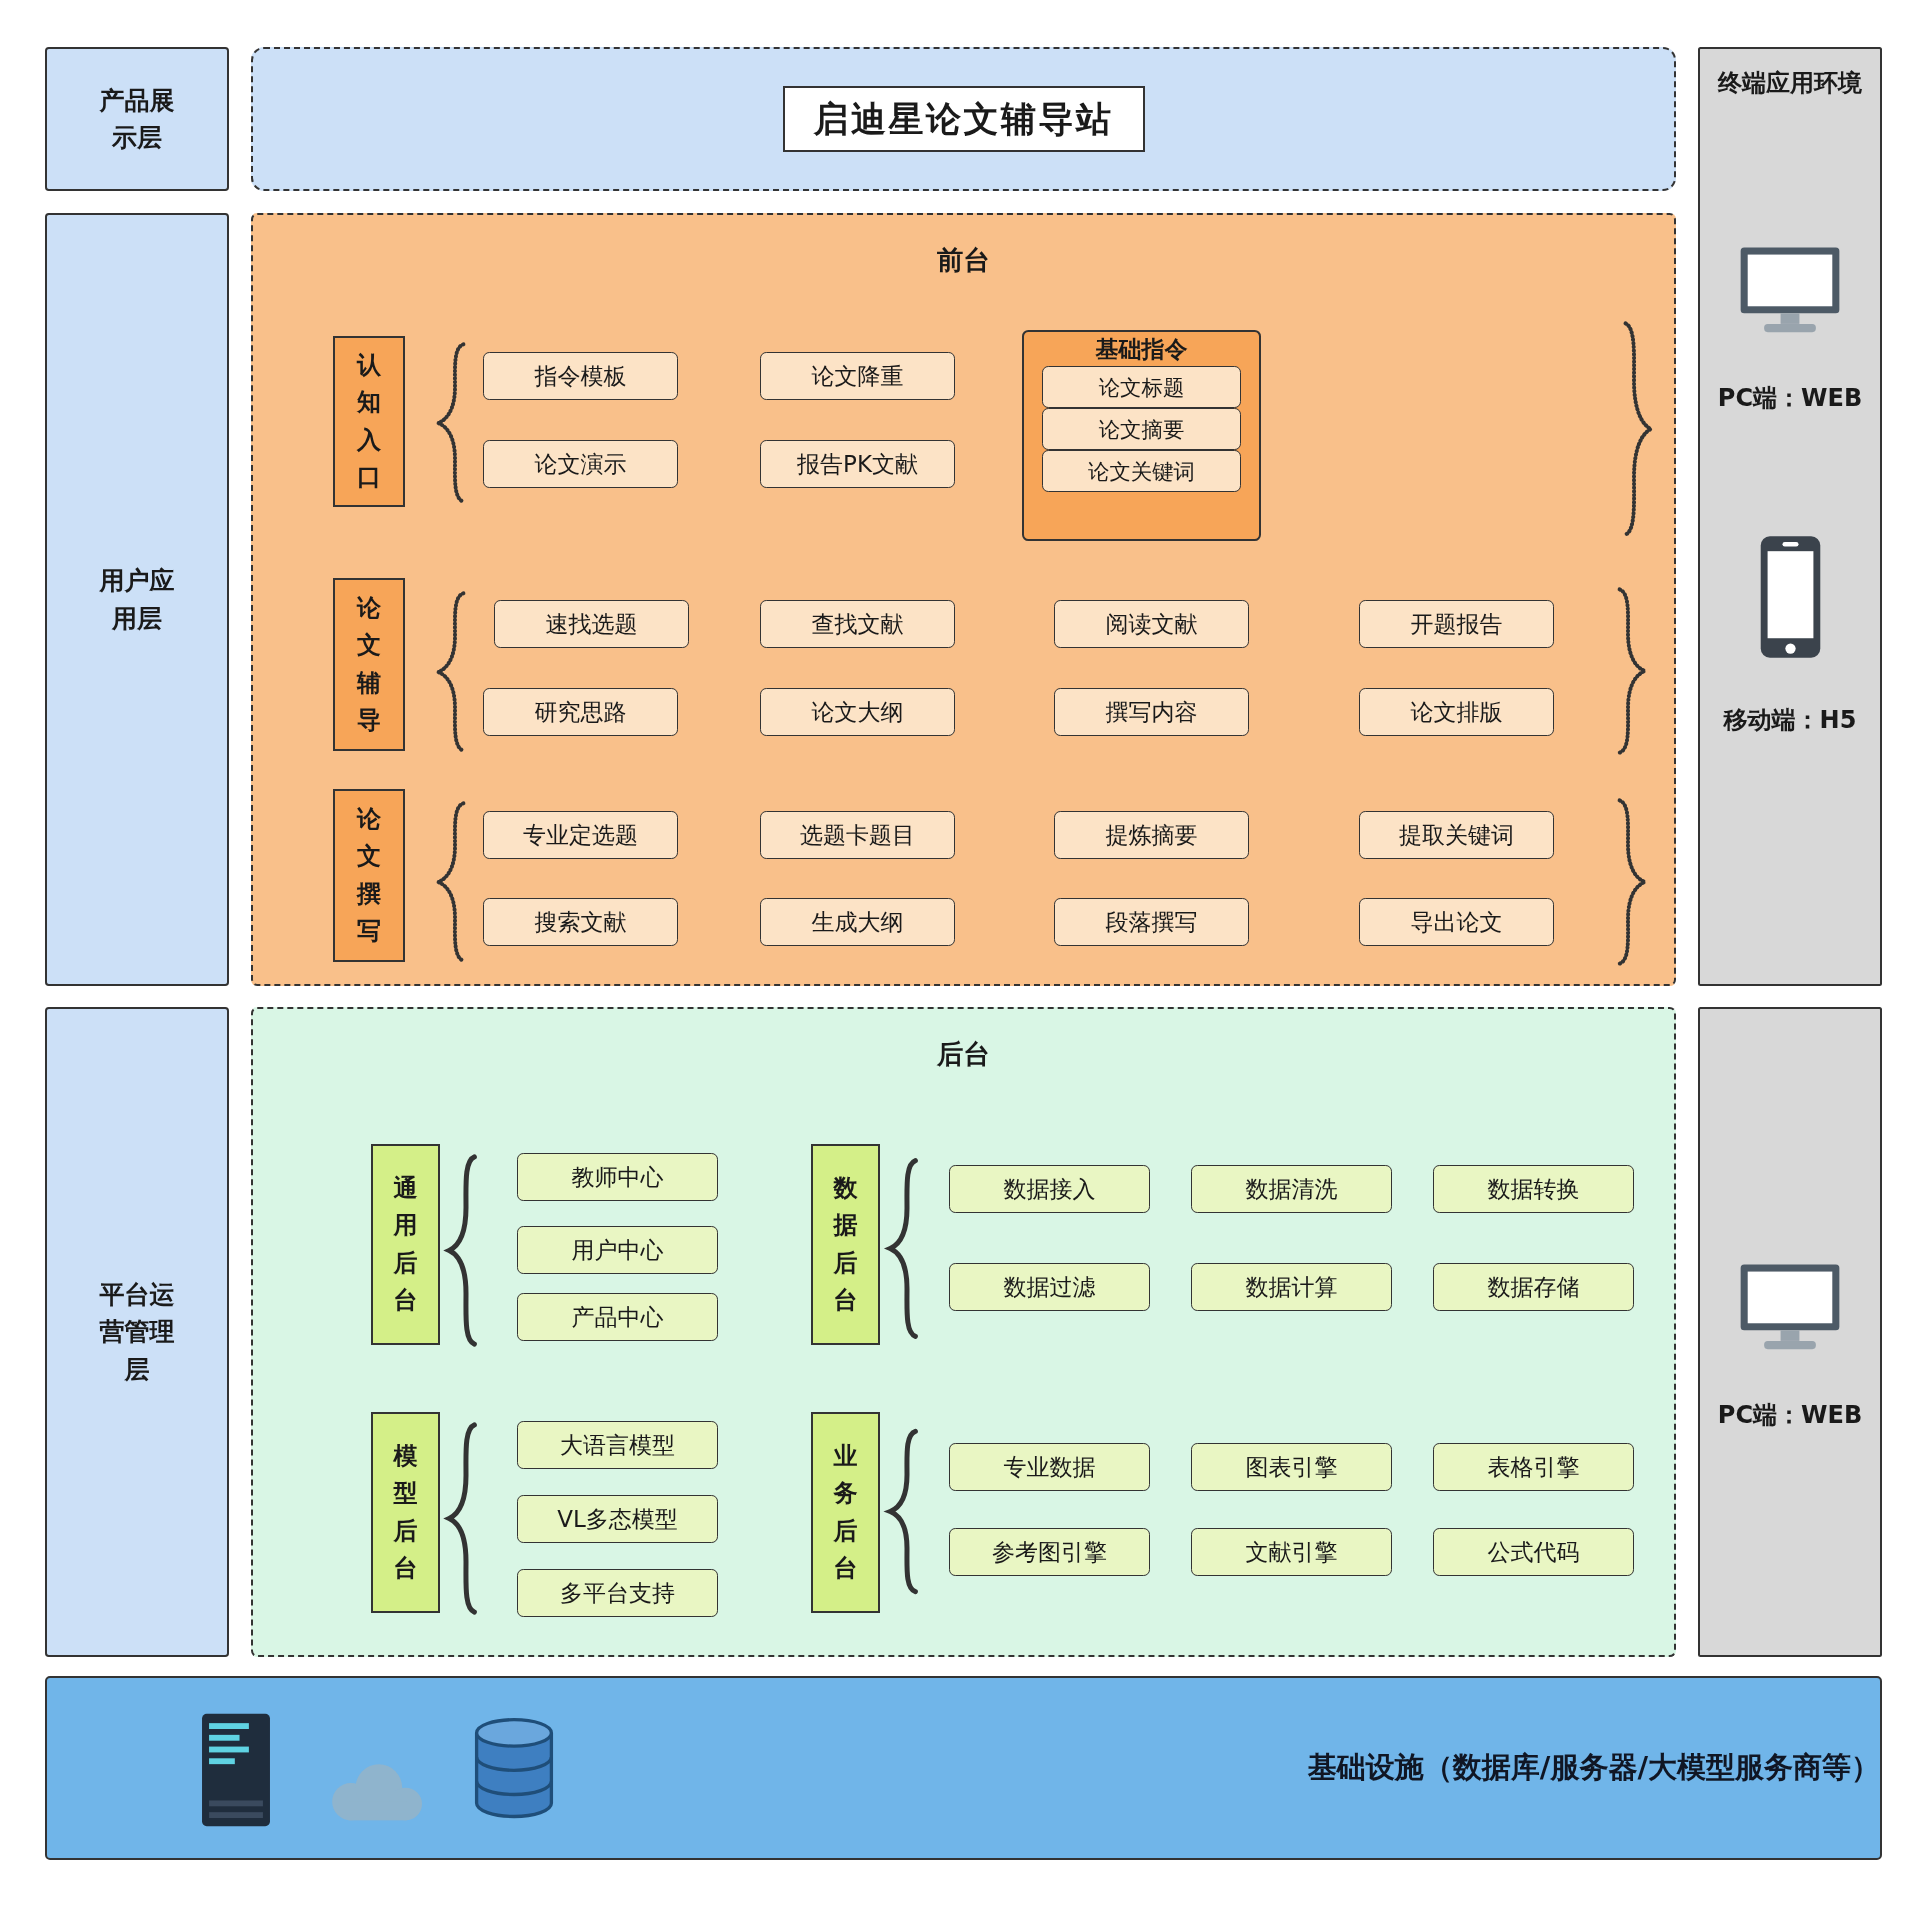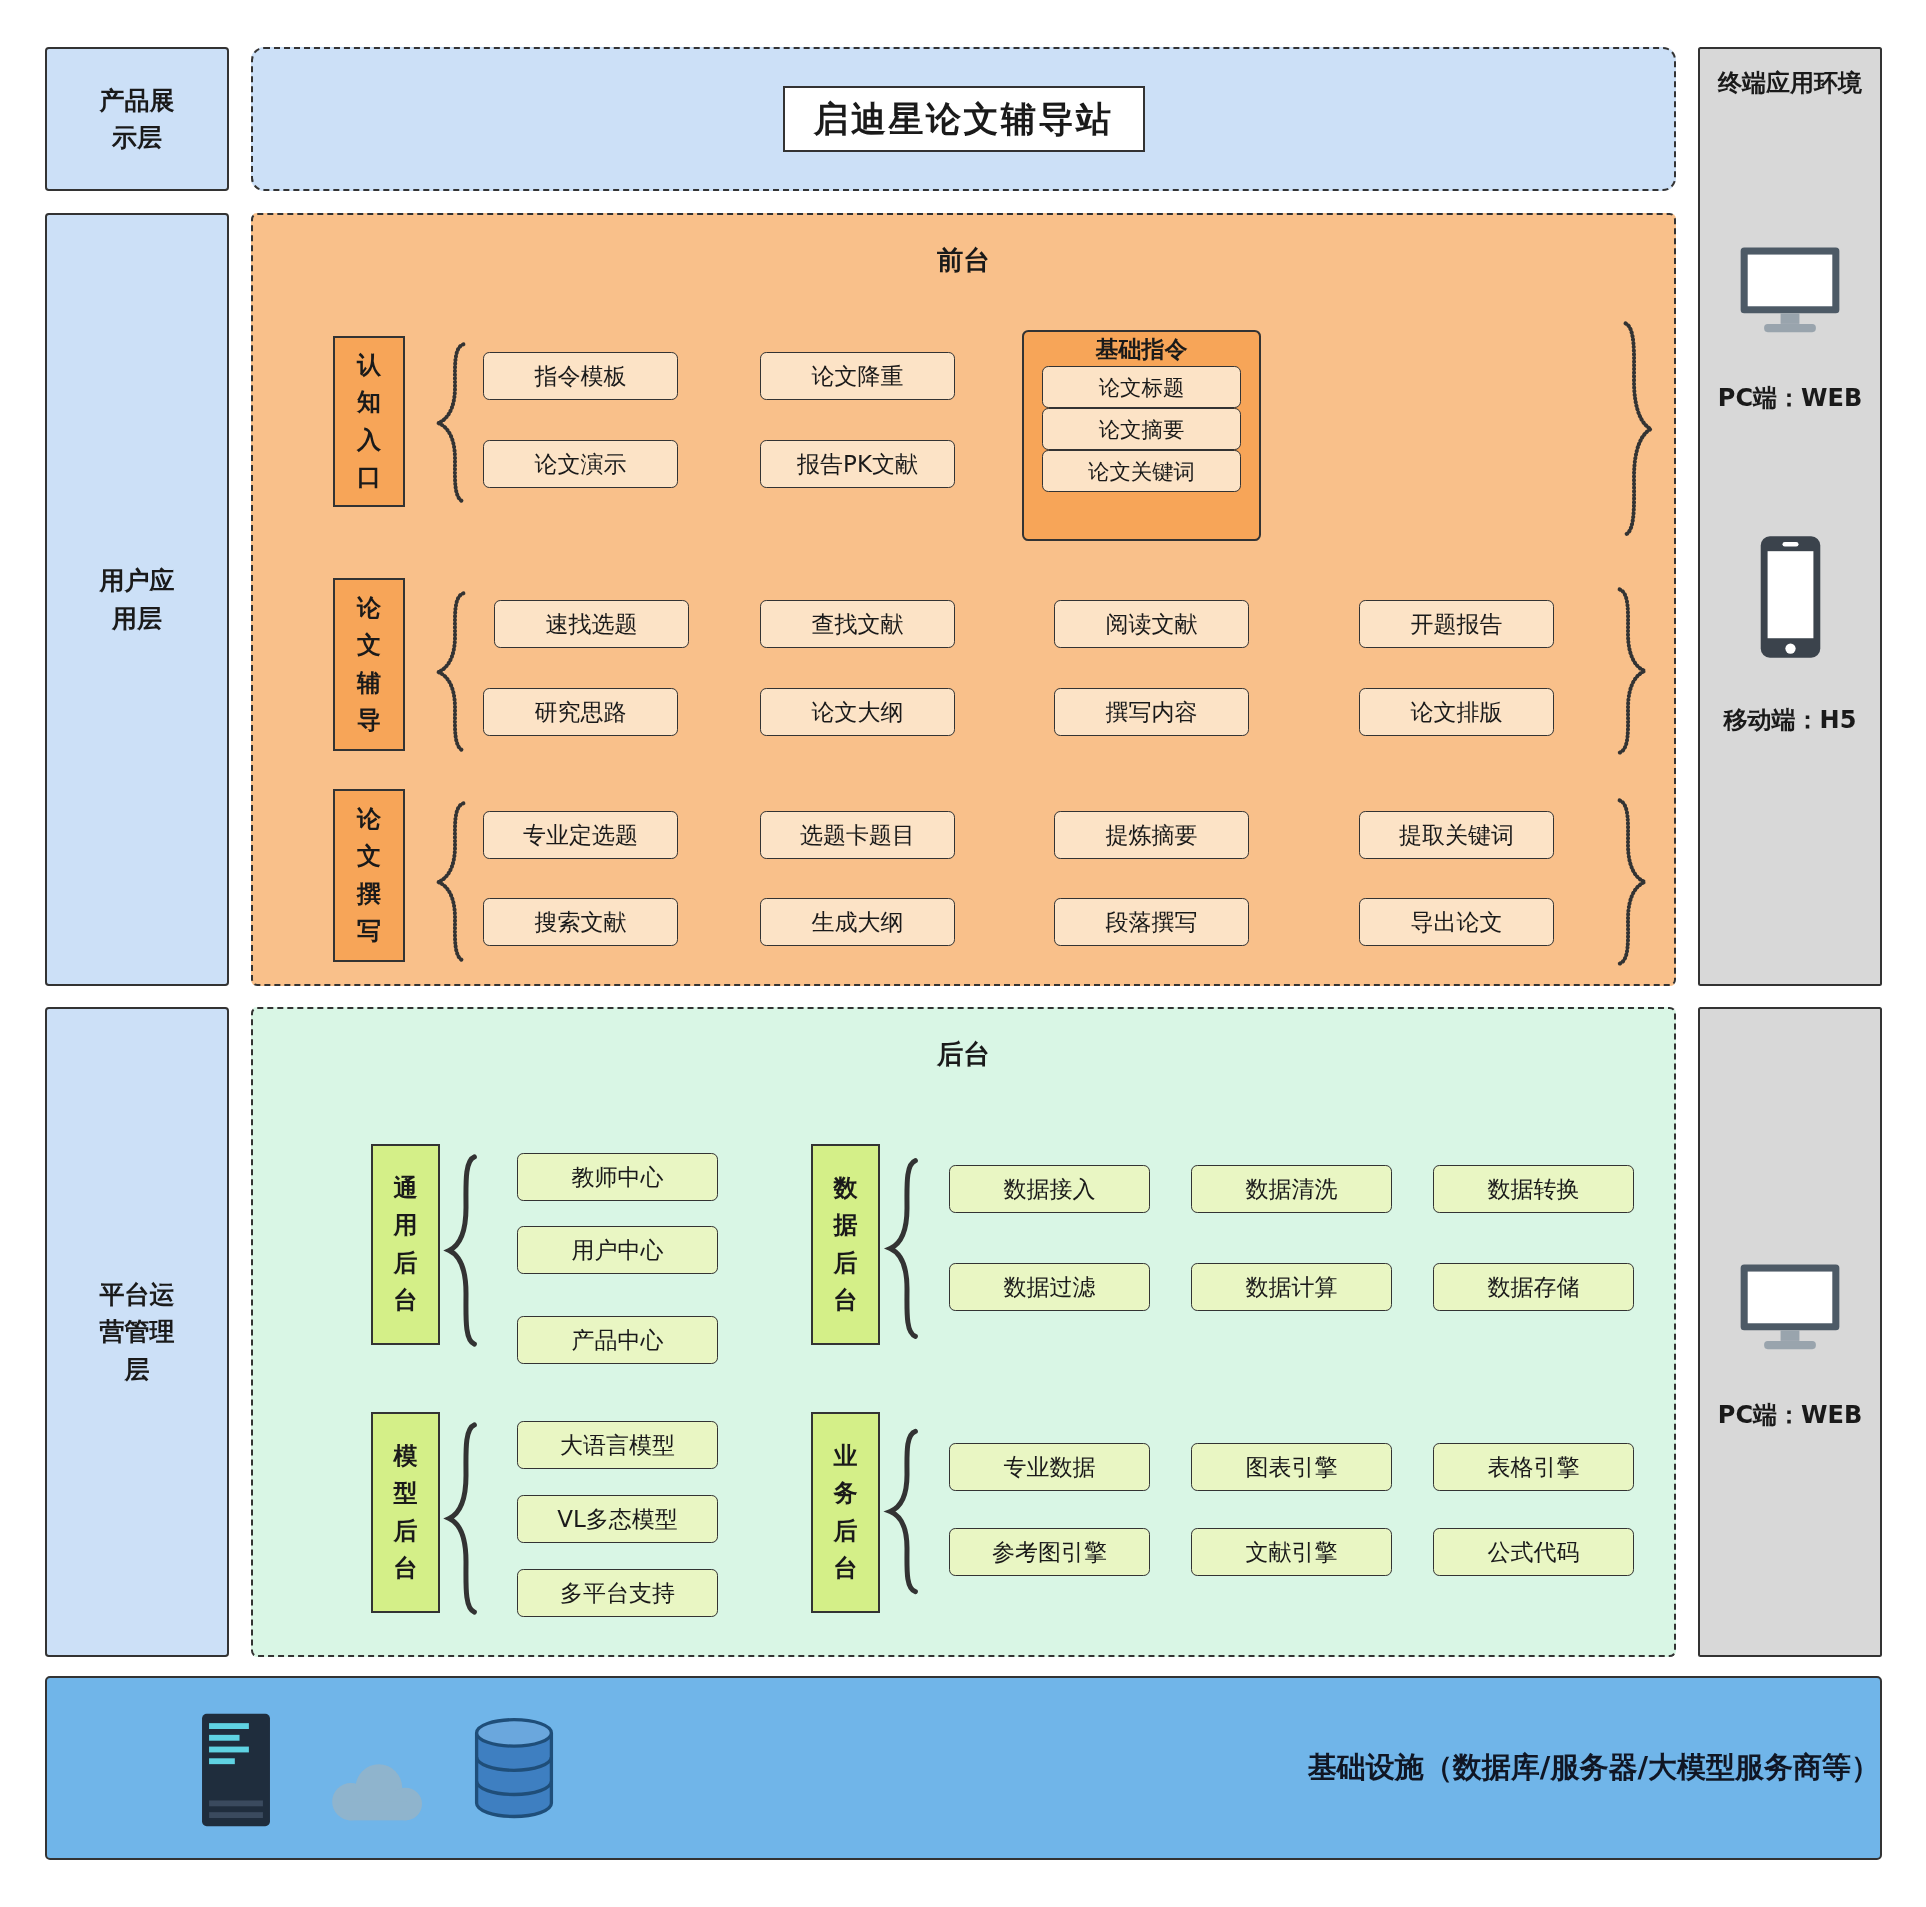--- a/index.html
+++ b/index.html
@@ -91,21 +91,21 @@
 
   
   .p-common{left:118px;top:135px;height:201px;}
   .p-data{left:558px;top:135px;height:201px;}
   .p-model{left:118px;top:403px;height:201px;}
   .p-biz{left:558px;top:403px;height:201px;}
   .p-bb1{left:192px;top:144px;height:195px;}
   .p-bb2{left:633px;top:148px;height:183px;}
   .p-bb3{left:192px;top:412px;height:195px;}
   .p-bb4{left:633px;top:419px;height:167px;}
-  .p-b11{left:264px;top:144px;} .p-b12{left:264px;top:217px;} .p-b13{left:264px;top:307px;}
+  .p-b11{left:264px;top:144px;} .p-b12{left:264px;top:217px;} .p-b13{left:264px;top:284px;}
   .p-b14{left:696px;top:156px;} .p-b15{left:938px;top:156px;} .p-b16{left:1180px;top:156px;}
   .p-b17{left:696px;top:254px;} .p-b18{left:938px;top:254px;} .p-b19{left:1180px;top:254px;}
   .p-b21{left:264px;top:412px;} .p-b22{left:264px;top:486px;} .p-b23{left:264px;top:560px;}
   .p-b24{left:696px;top:434px;} .p-b25{left:938px;top:434px;} .p-b26{left:1180px;top:434px;}
   .p-b27{left:696px;top:519px;} .p-b28{left:938px;top:519px;} .p-b29{left:1180px;top:519px;}
 
   
   .icon{display:block;}
   .ic-monitor{width:120px;height:94px;margin-top:145px;}
   .ic-monitor2{width:120px;height:94px;margin-top:252px;}

